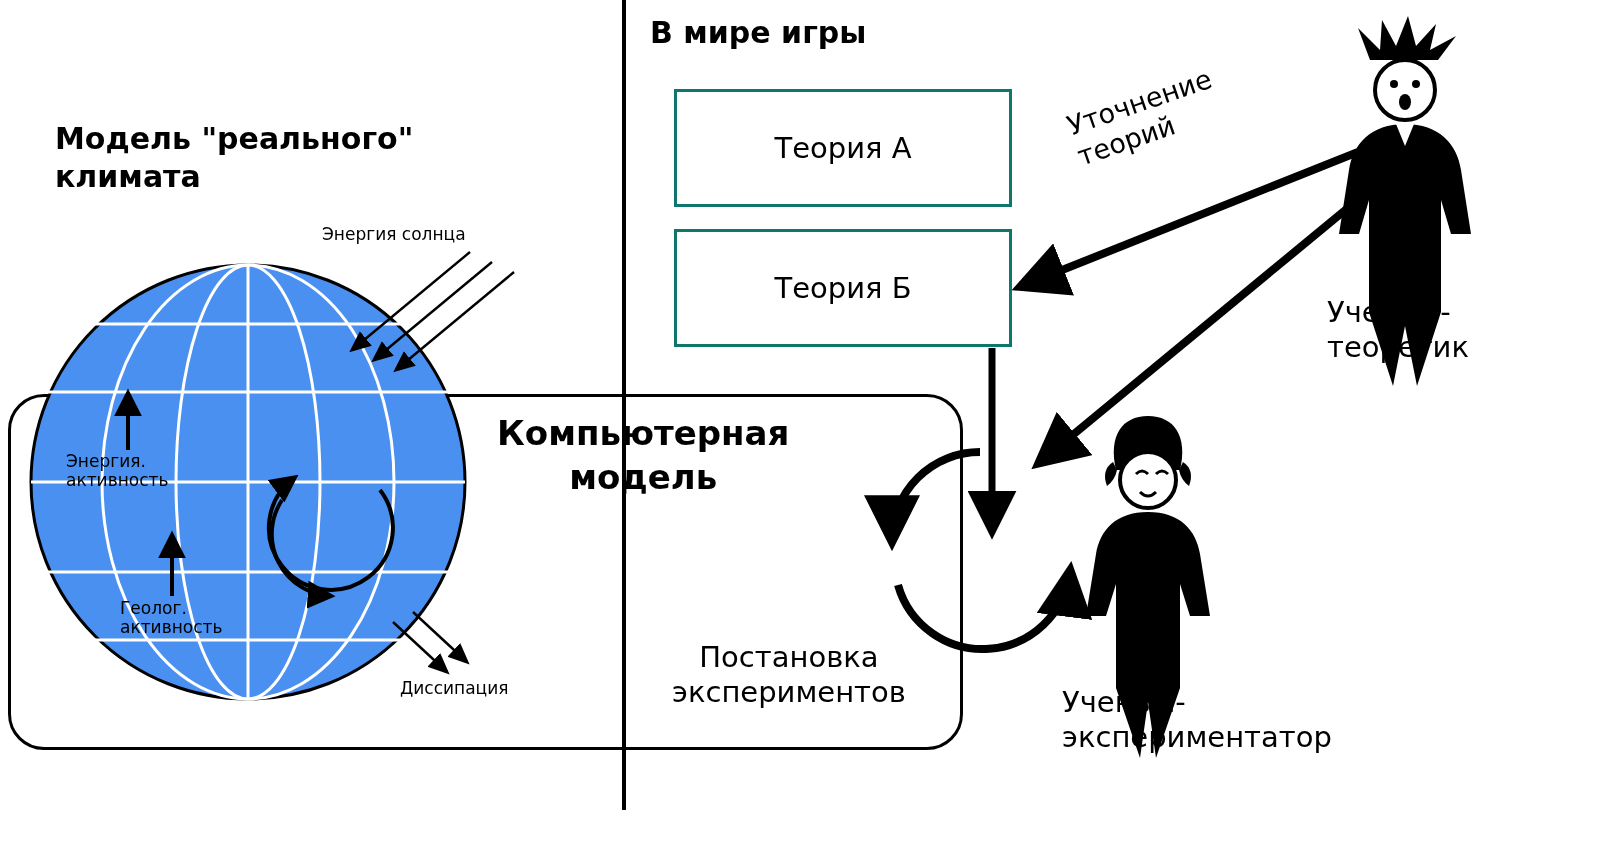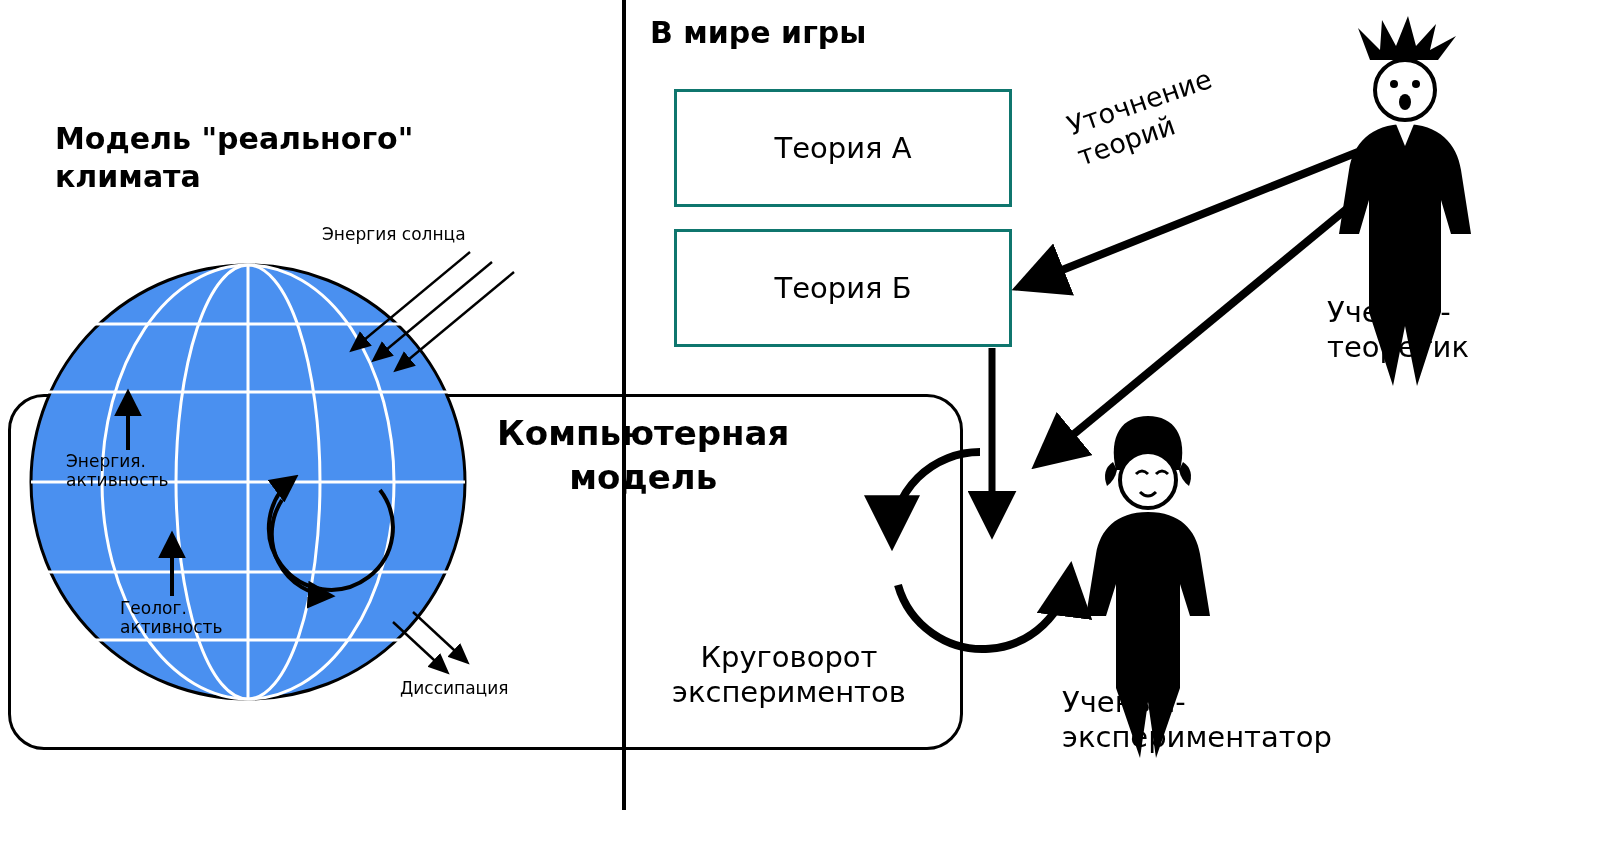--- a/index.html
+++ b/index.html
@@ -143,21 +143,21 @@
     </svg>
   </div>
 
   <div class="abs lbl lbl-sun">Энергия солнца</div>
   <div class="abs lbl lbl-iskus">Энергия.
 активность</div>
   <div class="abs lbl lbl-geolog">Геолог.
 активность</div>
   <div class="abs lbl lbl-dissip">Диссипация</div>
 
-  <div class="abs lbl-big lbl-postanovka">Круговорот
+  <div class="abs lbl-big lbl-postanovka">Постановка
 экспериментов</div>
   <div class="abs lbl-utoch">Уточнение
 теорий</div>
   <div class="abs lbl-big lbl-teoretik">Ученый-
 теоретик</div>
   <div class="abs lbl-big lbl-experimentator">Ученый-
 экспериментатор</div>
 
   <svg class="abs arrows-svg" xmlns="http://www.w3.org/2000/svg">
     <defs>

